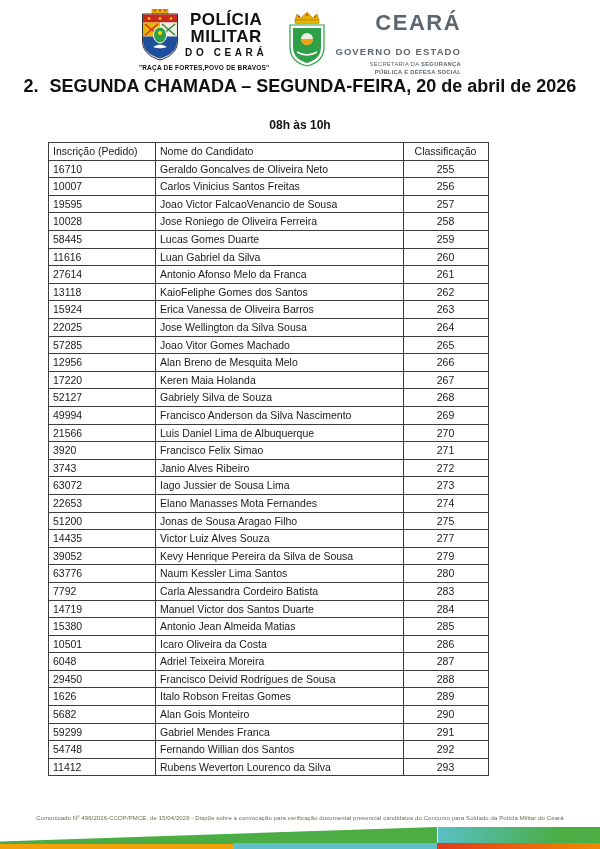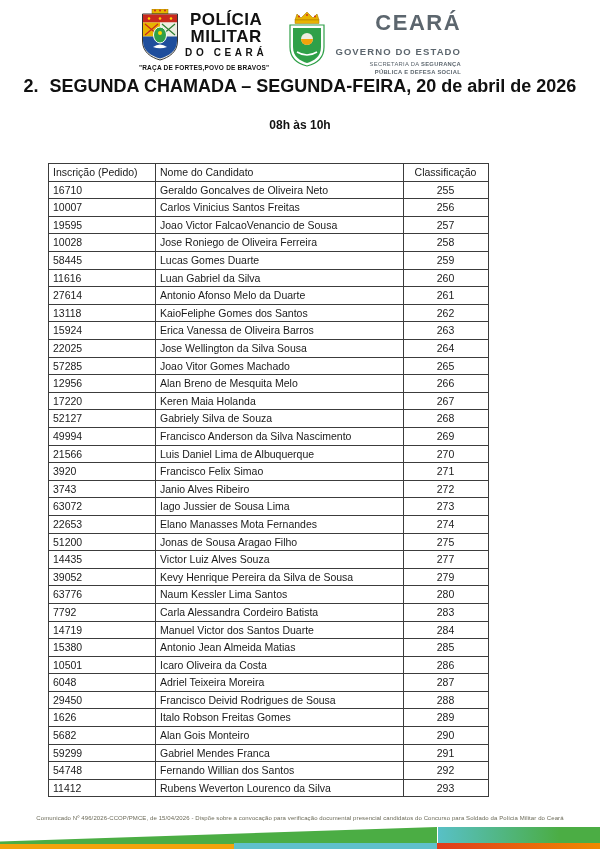--- a/index.html
+++ b/index.html
@@ -24,21 +24,21 @@
   .ceara-gov { font-weight:bold; font-size:9.5px; letter-spacing:1.1px; margin-top:12px; }
   .ceara-sec { font-size:5.8px; margin-top:4px; line-height:1.3; letter-spacing:0.3px; }
   .ceara-sec .b { font-weight:bold; }
 
   
   .title { text-align:center; font-size:18px; font-weight:bold; }
   .title .num { margin-right:11px; }
   .subtitle { margin-top:21px; text-align:center; font-size:12px; font-weight:bold; }
 
   
-  table.tbl { border-collapse:collapse; table-layout:fixed; width:440px; margin:31px 0 0 48px;padding-left:24px; }
+  table.tbl { border-collapse:collapse; table-layout:fixed; width:440px; margin:10px 0 0 48px;padding-left:24px; }
   .tbl col.c1 { width:107px; } .tbl col.c2 { width:248px; } .tbl col.c3 { width:85px; }
   .tbl th, .tbl td {
     border:1px solid #3c3c3c; font-size:10.5px; font-weight:normal;
     text-align:left; padding:2px 3px 2px 4px; height:12.6px; line-height:12.6px;
     white-space:nowrap; overflow:hidden; color:#1a1a1a;
   }
   .tbl .center { text-align:center; padding-left:2px; }
 
   
   .notice {
@@ -166,21 +166,21 @@
           <td>Lucas Gomes Duarte</td>
           <td class="center">259</td>
         </tr>
         <tr>
           <td>11616</td>
           <td>Luan Gabriel da Silva</td>
           <td class="center">260</td>
         </tr>
         <tr>
           <td>27614</td>
-          <td>Antonio Afonso Melo da Duarte</td>
+          <td>Antonio Afonso Melo da Franca</td>
           <td class="center">261</td>
         </tr>
         <tr>
           <td>13118</td>
           <td>KaioFeliphe Gomes dos Santos</td>
           <td class="center">262</td>
         </tr>
         <tr>
           <td>15924</td>
           <td>Erica Vanessa de Oliveira Barros</td>

